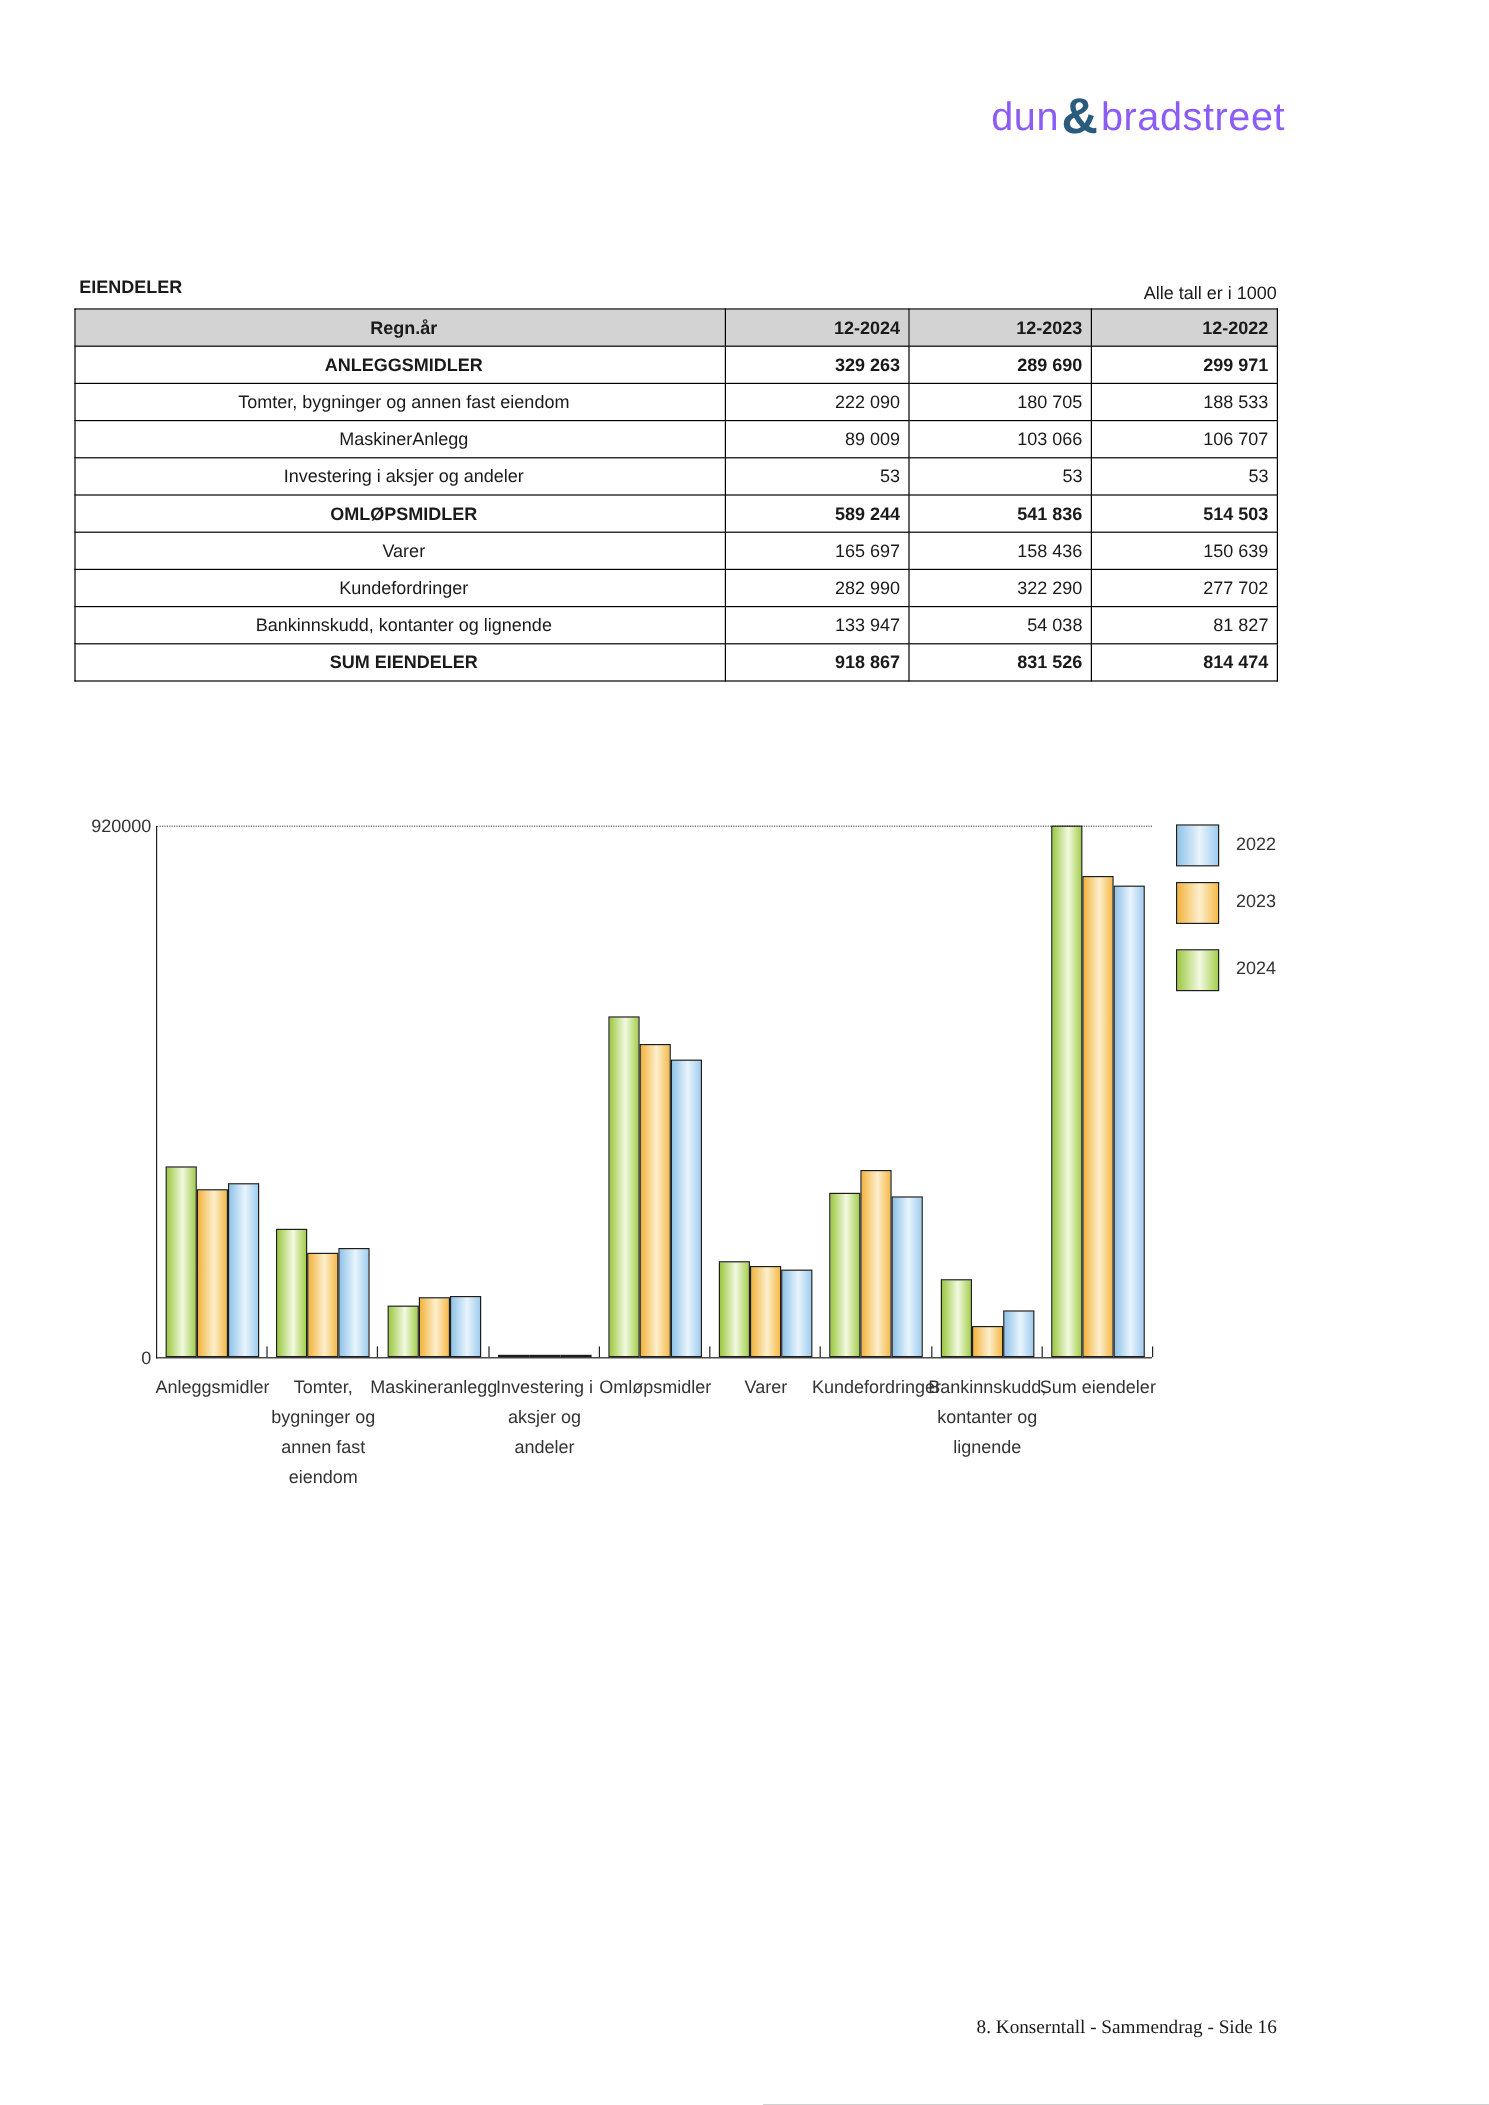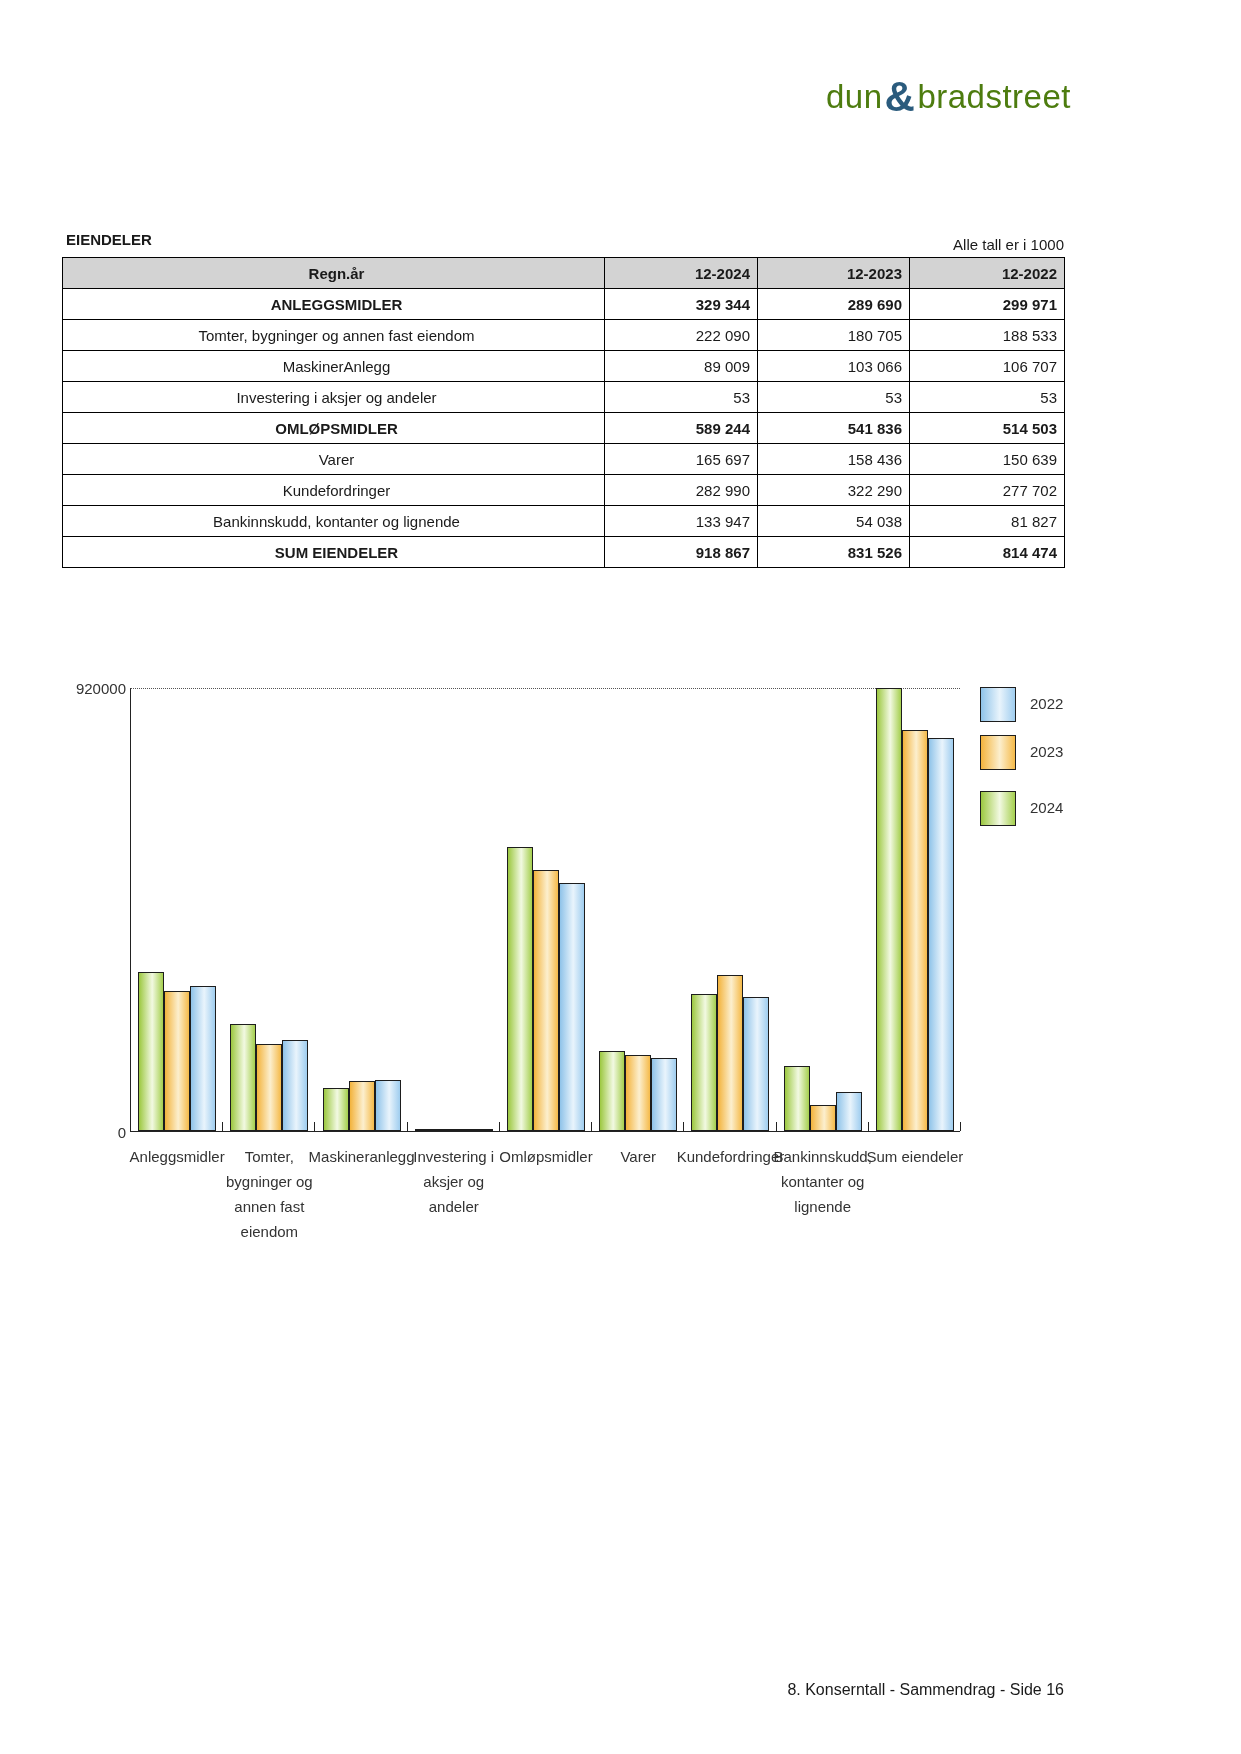--- a/index.html
+++ b/index.html
@@ -14,21 +14,21 @@
     overflow:hidden;
   }
 
   
   .logo {
     position:absolute; left:826px; top:74px;
     white-space:nowrap;
     font-size:33px; letter-spacing:0.5px; font-weight:400;
     line-height:40px;
   }
-  .logo .word { color:#4d7c0f; }
+  .logo .word { color:#8b5cf6; }
   .logo .amp  {
     color:#2A5B7D; font-weight:700; font-size:42px;
     position:relative; top:3px; margin:0 2px;
   }
 
   
   .tbl-title-row {
     position:absolute; left:64px; top:231px; width:1000px; height:22px;
   }
   .tbl-title { position:absolute; left:2px; top:0; font-size:15px; font-weight:700; }
@@ -90,21 +90,21 @@
     position:absolute; left:0; top:0; width:36px; height:35px;
     border:1px solid #1d1d1d;
   }
   .legend-label {
     position:absolute; left:50px; top:8px; font-size:15px; color:#333;
   }
 
   
   .footer {
     position:absolute; right:177px; top:1681px;
-    font-size:16px; color:#1a1a1a;
+    font-size:16px; color:#1a1a1a;font-family:Liberation Serif, serif;
   }
 </style>
 </head>
 <body>
 
 <div class="page">
 
   <div class="logo">
     <span class="word">dun</span><span class="amp">&amp;</span><span class="word">bradstreet</span>
   </div>
@@ -125,21 +125,21 @@
       <tr>
           <th class="c-label">Regn.år</th>
           <th class="c-val">12-2024</th>
           <th class="c-val">12-2023</th>
           <th class="c-val">12-2022</th>
         </tr>
     </thead>
     <tbody>
         <tr class="bold">
           <td class="c-label">ANLEGGSMIDLER</td>
-          <td class="c-val">329 344</td>
+          <td class="c-val">329 263</td>
           <td class="c-val">289 690</td>
           <td class="c-val">299 971</td>
         </tr>
         <tr>
           <td class="c-label">Tomter, bygninger og annen fast eiendom</td>
           <td class="c-val">222 090</td>
           <td class="c-val">180 705</td>
           <td class="c-val">188 533</td>
         </tr>
         <tr>

